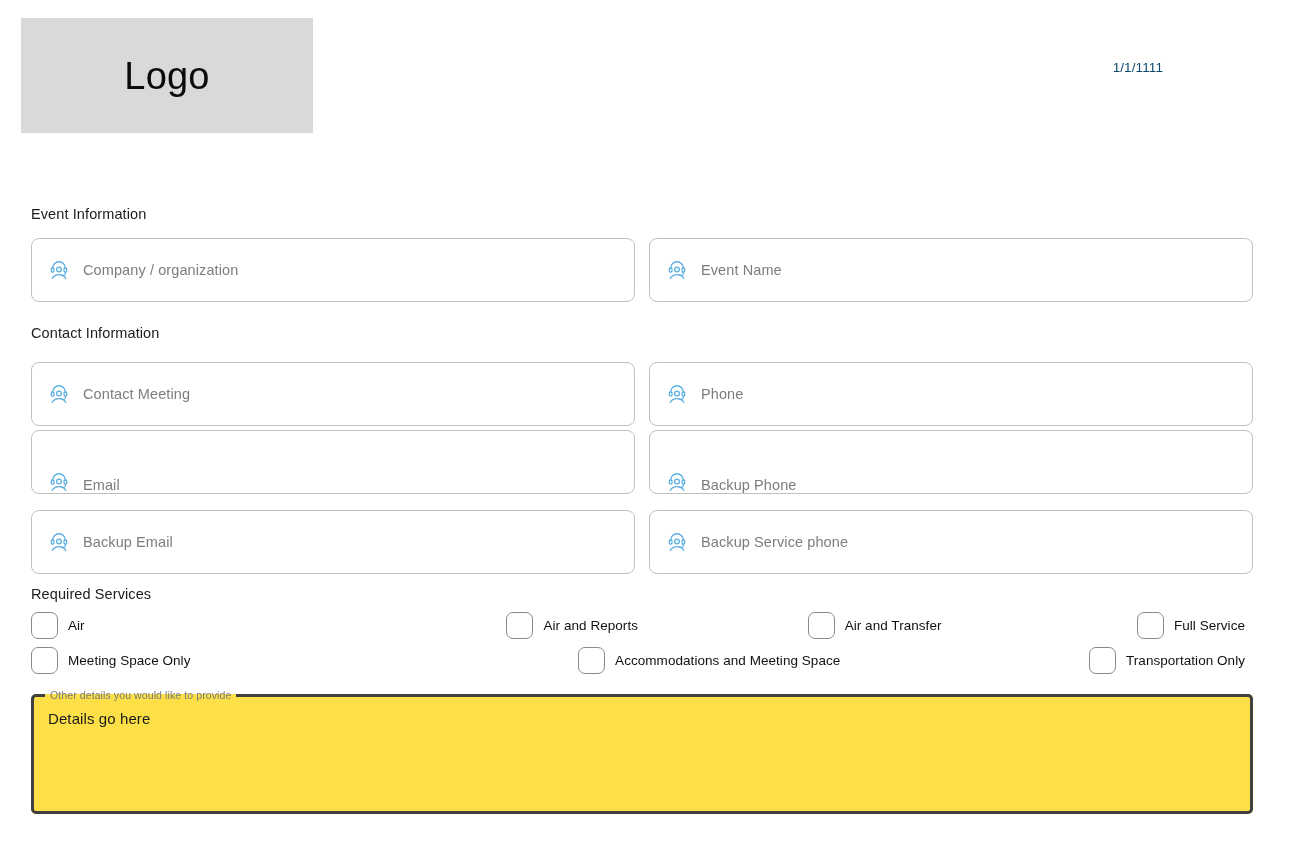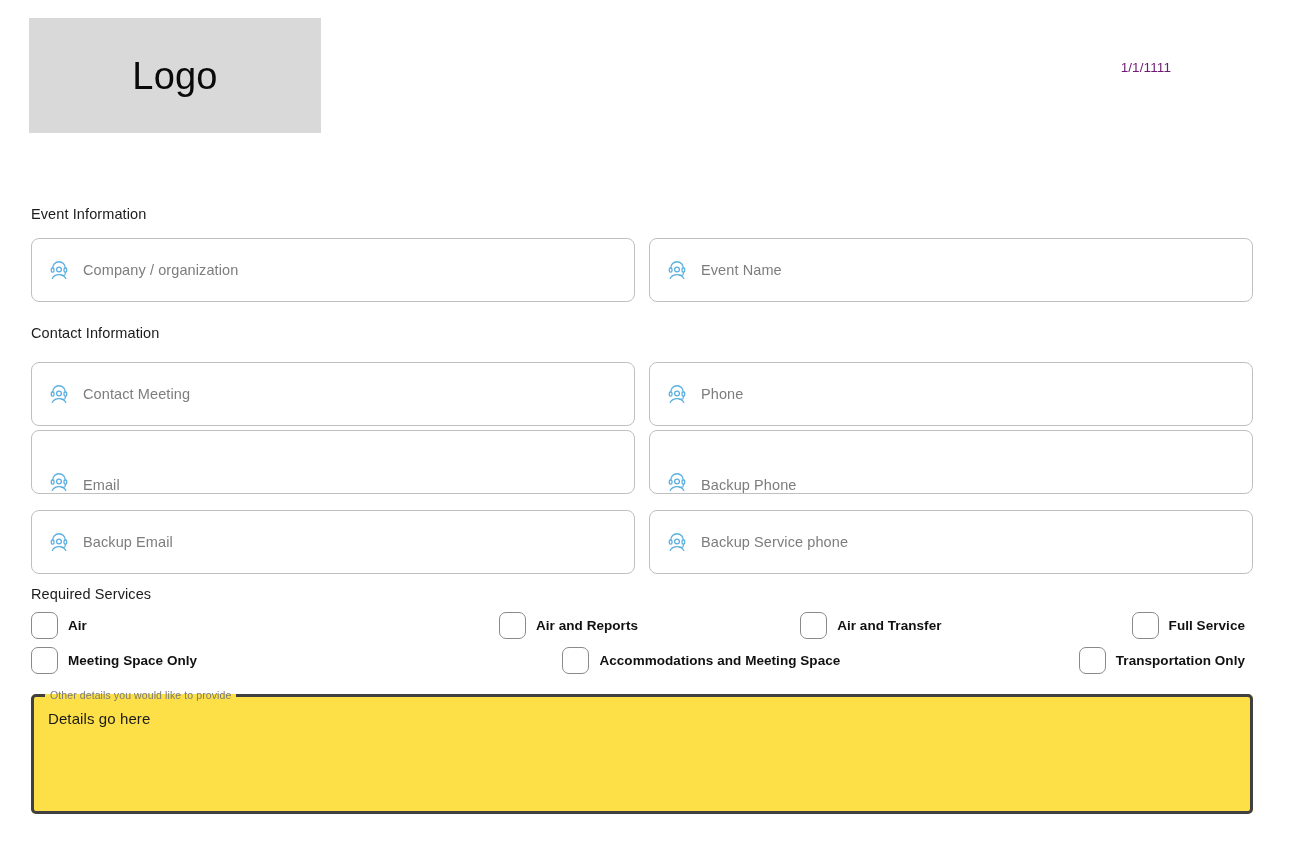--- a/index.html
+++ b/index.html
@@ -16,21 +16,20 @@
     color: #1a1a1a;
     overflow: hidden;
   }
 
   
   .header {
     position: absolute;
     left: 0; top: 0;
     width: 1213px;
     height: 160px;
-    margin-left: 8px;
   }
   .logo-box {
     position: absolute;
     left: 21px;
     top: 18px;
     width: 292px;
     height: 115px;
     background: #d9d9d9;
     display: flex;
     align-items: center;
@@ -42,21 +41,21 @@
     color: #0a0a0a;
     letter-spacing: 0.2px;
     line-height: 1;
   }
   .header-date {
     position: absolute;
     right: 50px;
     top: 60px;
     font-size: 13.5px;
     font-weight: 500;
-    color: #701a75;
+    color: #0c4a6e;
     letter-spacing: 0.1px;
   }
 
   
   .form {
     position: absolute;
     left: 0;
     top: 0;
     width: 1303px;
   }
@@ -131,21 +130,21 @@
     width: 27px;
     height: 27px;
     flex: 0 0 27px;
     border: 1px solid #8a8a8a;
     border-radius: 7px;
     background: #ffffff;
     margin-right: 10px;
   }
   .check-label {
     font-size: 13.5px;
-    font-weight: 700;
+    font-weight: 400;
     color: #111111;
     letter-spacing: 0.05px;
     white-space: nowrap;
   }
 
   
   .textarea-wrap {
     position: absolute;
     left: 31px;
     top: 690px;

